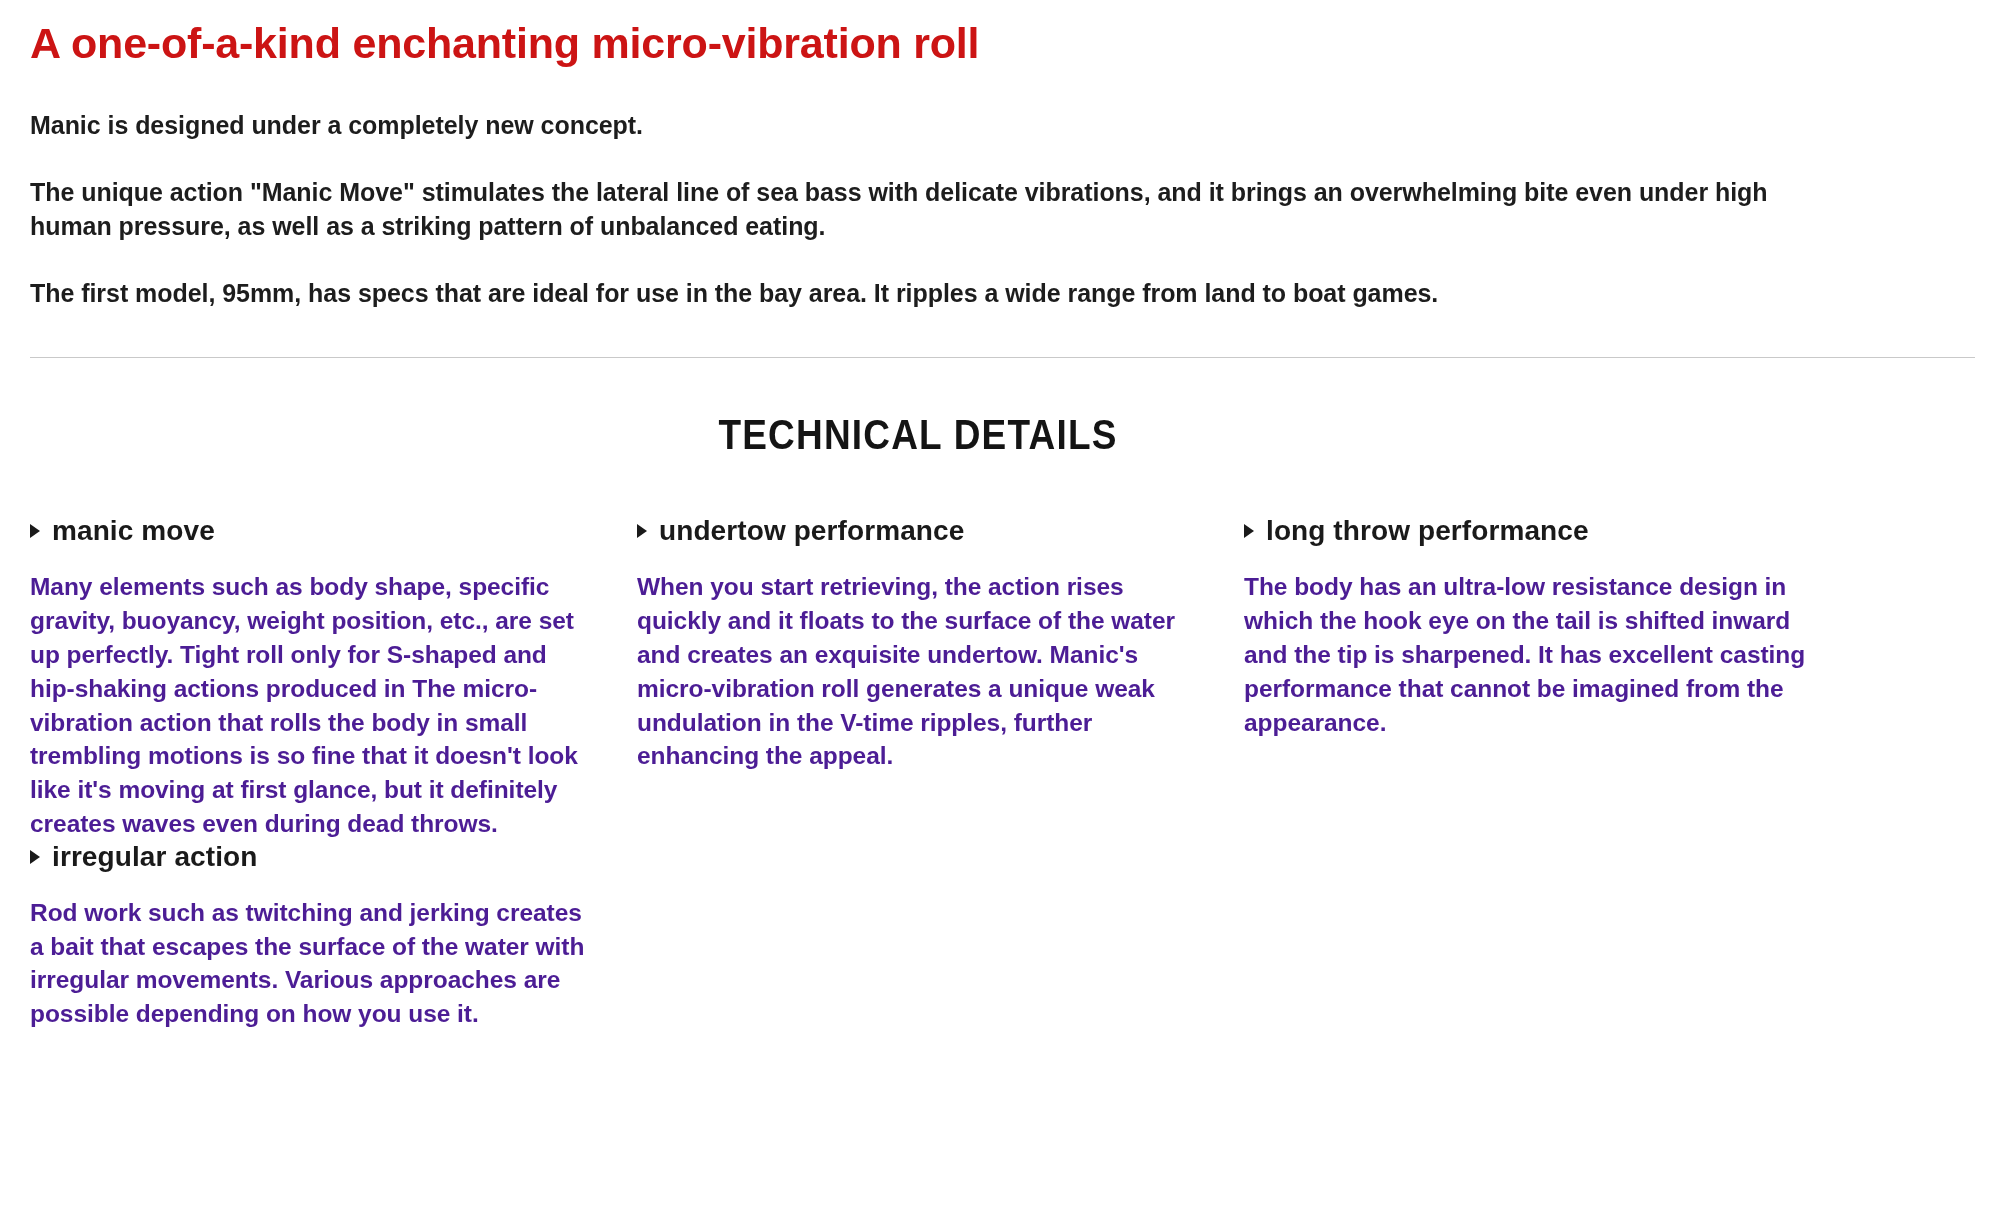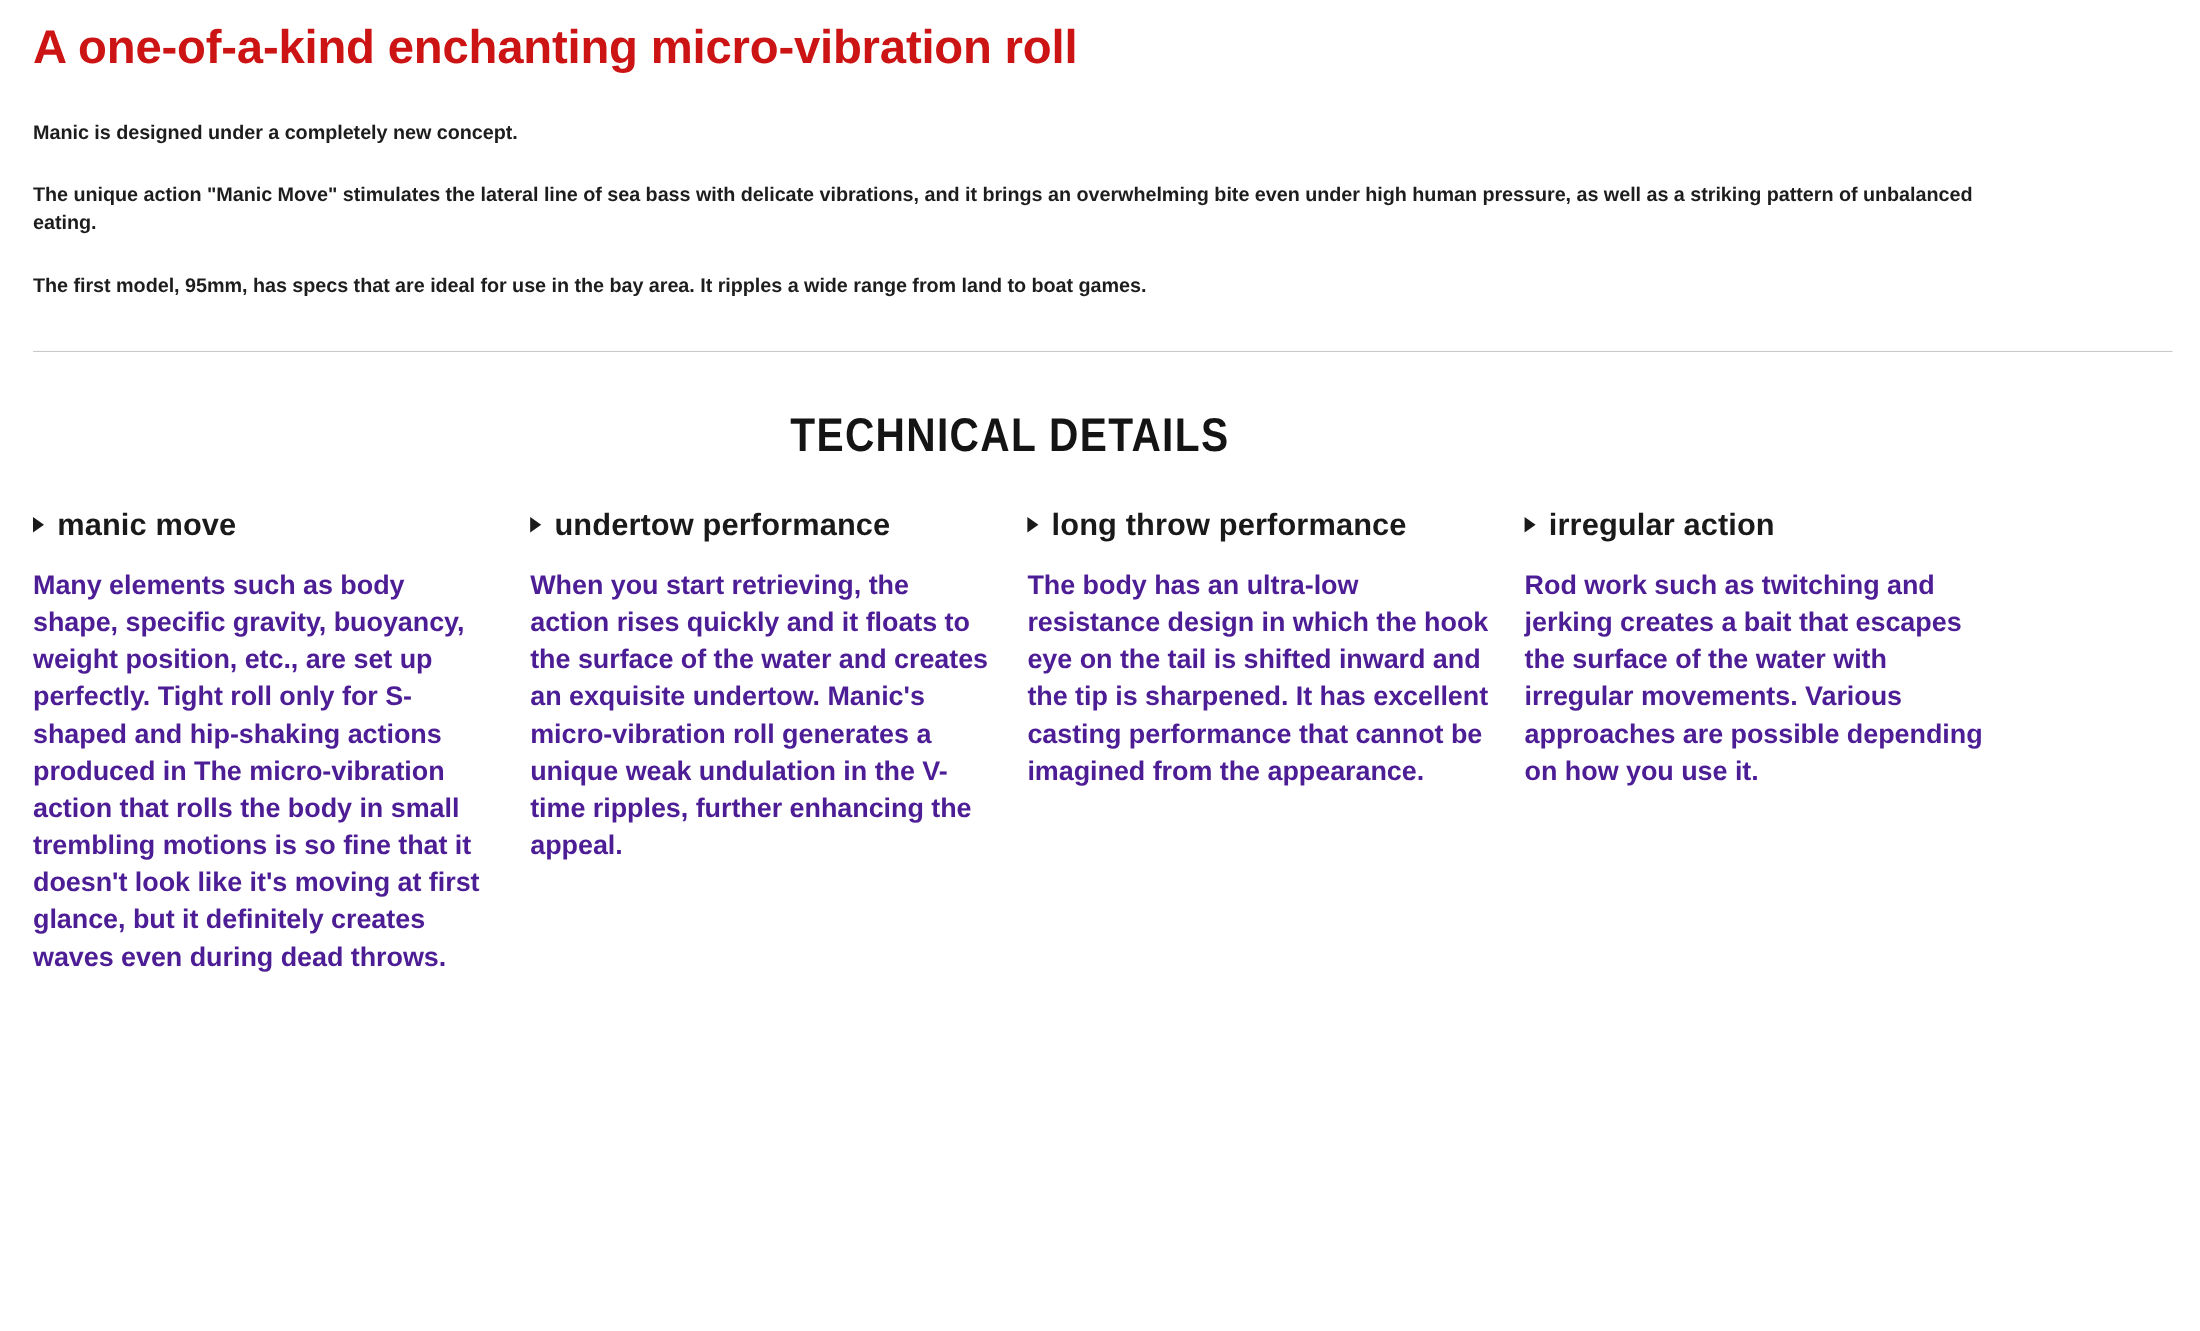--- a/index.html
+++ b/index.html
@@ -34,21 +34,21 @@
     padding-top: 19px;
     line-height: 1.15;
     font-stretch: condensed;
   }
 
   .intro-body {
     margin-top: 40px;
   }
 
   .intro-para {
-    font-size: 18px;
+    font-size: 25px;
     line-height: 1.38;
     color: #1d1d1d;
     font-weight: 600;
     margin: 14px 0 32px 0;
     max-width: 1925px;
     letter-spacing: -0.05px;
   }
   .intro-para:last-child { margin-bottom: 0; }
 
   
@@ -69,25 +69,24 @@
     letter-spacing: 1.4px;
     color: #141414;
     margin: 0;
     padding-top: 52px;
     font-stretch: condensed;
     transform: scaleX(0.86);
   }
 
   .tech-grid {
     display: grid;
-    grid-template-columns: 1fr 1fr 1fr 1fr;
+    grid-template-columns: 1fr 1fr 1fr;
     column-gap: 45px;
     row-gap: 0px;
-    margin-top: 40px;
-    gap: 32px;
+    margin-top: 56px;
   }
 
   .tech-cell {
     min-height: 282px;
   }
   .tech-cell.row2 {
     min-height: 150px;
   }
 
   .cell-heading {

